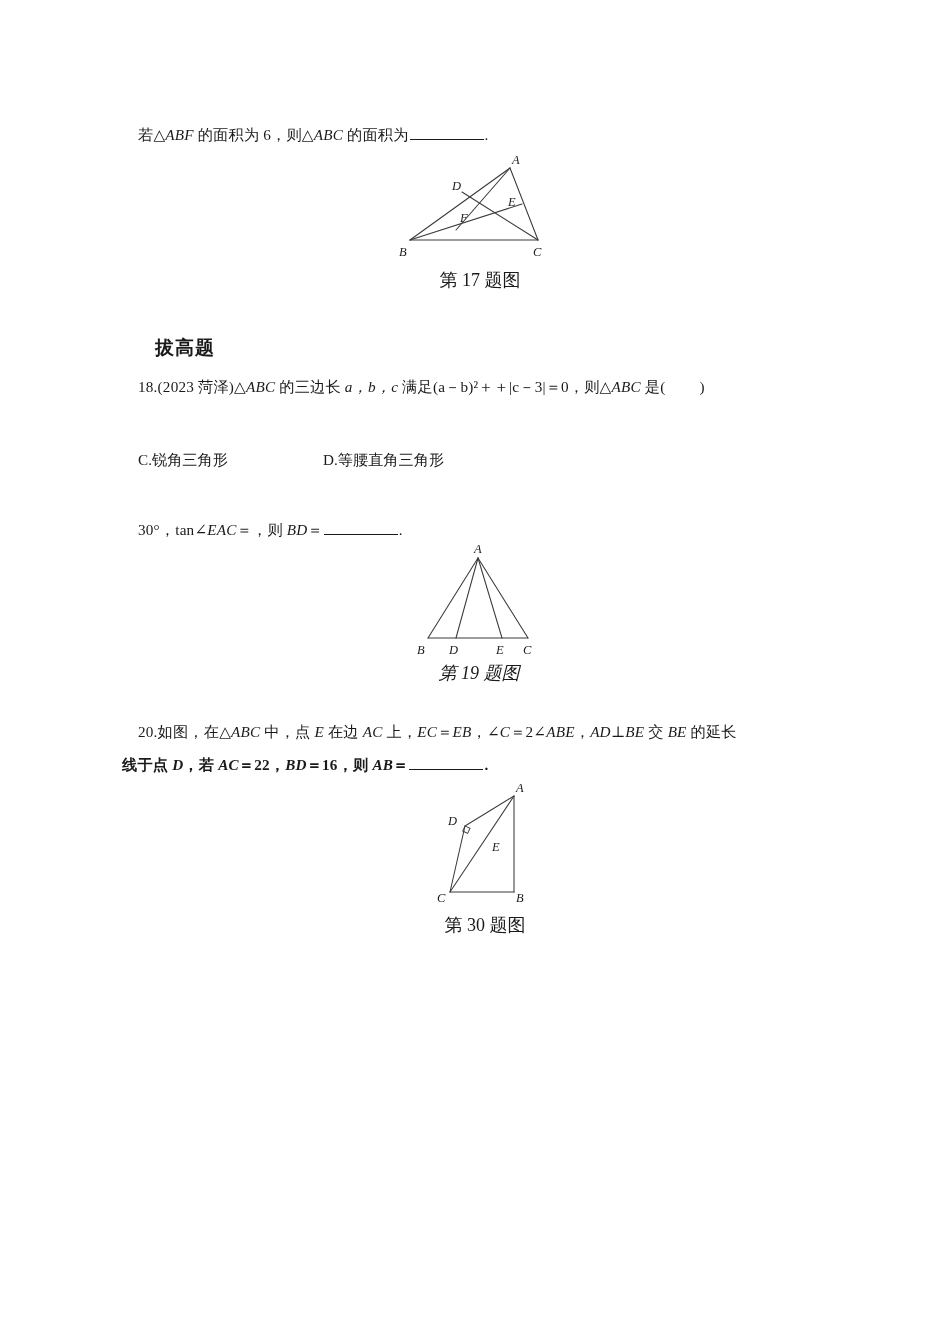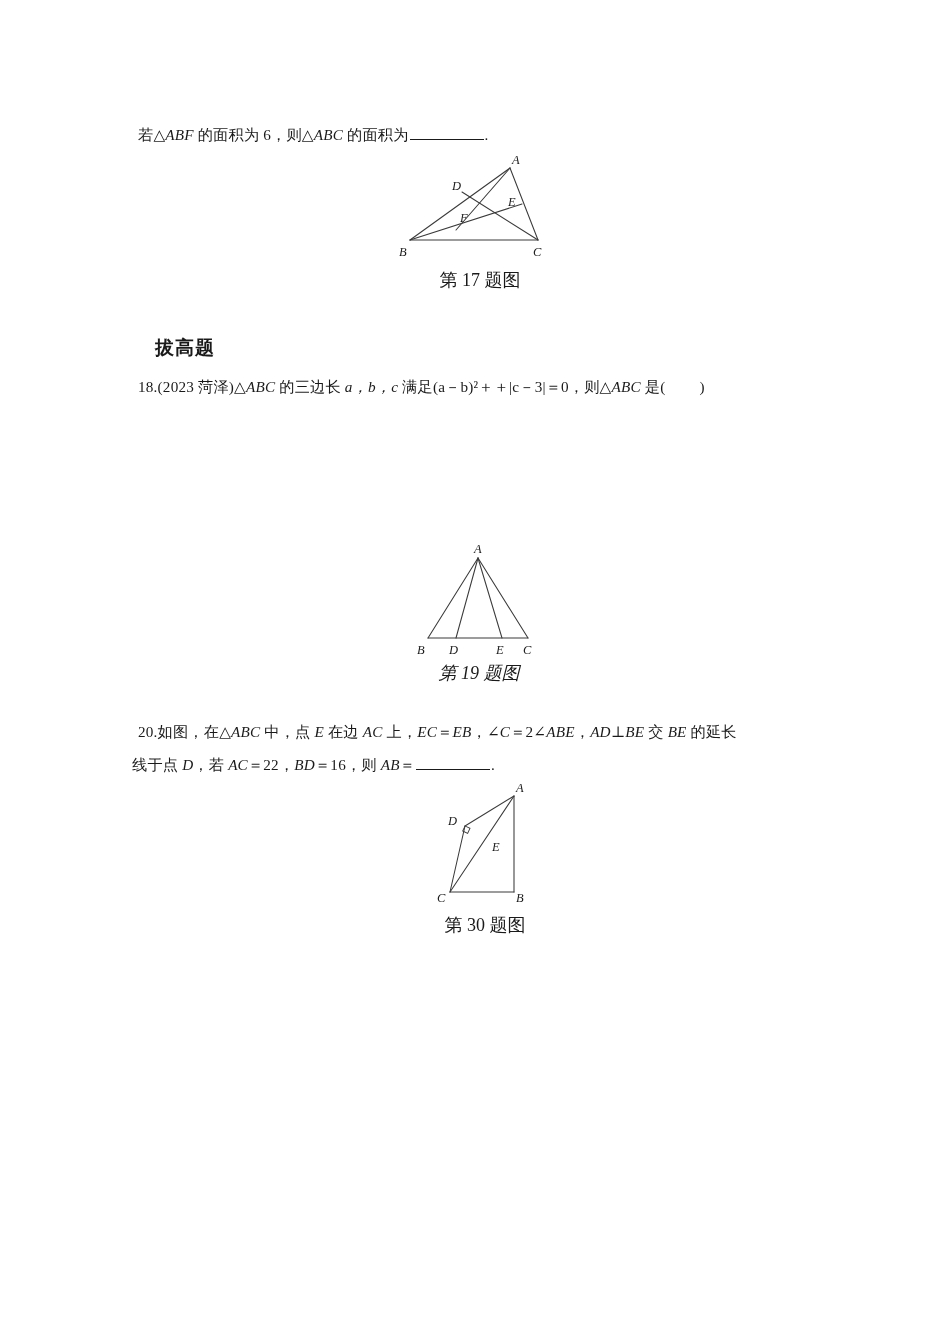--- a/index.html
+++ b/index.html
@@ -96,22 +96,28 @@
 
   <div class="abs fig-caption" style="left:390px; top:268px; width:180px;">第 17 题图</div>
 
   <div class="abs section-title" style="left:138px; top:318px;">拔高题</div>
 
   <div class="abs qline" style="left:138px; top:370px;">
     <span>18.</span><span>(2023 菏泽)</span><span>△</span><span class="mi">ABC</span><span> 的三边长 </span><span class="mi">a，b，c</span><span> 满足</span><span>(a－b)²＋＋|c－3|＝0</span><span>，则△</span><span class="mi">ABC</span><span> 是(</span><span class="gap"></span><span>)</span>
   </div>
 
 
+  <div class="abs opt-row" style="left:138px; top:443px;">
+    <span class="opt-a"><span>C.</span><span>锐角三角形</span></span><span><span>D.</span><span>等腰直角三角形</span></span>
+  </div>
 
 
+  <div class="abs qline" style="left:138px; top:513px;">
+    <span>30°，tan∠</span><span class="mi">EAC</span><span>＝，则 </span><span class="mi">BD</span><span>＝</span><span class="blank"></span><span>.</span>
+  </div>
 
   <div class="abs" style="left:404px; top:538px; width:150px; height:122px;">
     <svg width="150" height="122" viewBox="0 0 150 122">
       <g fill="none" stroke="#3a3a3a" stroke-width="1.05" stroke-linecap="round">
 
         <line x1="24" y1="100" x2="124" y2="100"></line>
         <line x1="74" y1="20" x2="24" y2="100"></line>
         <line x1="74" y1="20" x2="124" y2="100"></line>
         <line x1="74" y1="20" x2="52" y2="100"></line>
         <line x1="74" y1="20" x2="98" y2="100"></line>
@@ -125,21 +131,21 @@
       </g>
     </svg>
   </div>
 
   <div class="abs fig-caption" style="left:404px; top:661px; width:150px;font-style:italic;">第 19 题图</div>
 
   <div class="abs qline" style="left:138px; top:715px;">
     <span>20.</span><span>如图，在△</span><span class="mi">ABC</span><span> 中，点 </span><span class="mi">E</span><span> 在边 </span><span class="mi">AC</span><span> 上，</span><span class="mi">EC</span><span>＝</span><span class="mi">EB</span><span>，∠</span><span class="mi">C</span><span>＝2∠</span><span class="mi">ABE</span><span>，</span><span class="mi">AD</span><span>⊥</span><span class="mi">BE</span><span> 交 </span><span class="mi">BE</span><span> 的延长</span>
   </div>
 
-  <div class="abs qline" style="left:132px; top:748px;">
+  <div class="abs qline" style="left:122px; top:748px;font-weight:bold;">
     <span>线于点 </span><span class="mi">D</span><span>，若 </span><span class="mi">AC</span><span>＝22，</span><span class="mi">BD</span><span>＝16，则 </span><span class="mi">AB</span><span>＝</span><span class="blank"></span><span>.</span>
   </div>
 
   <div class="abs" style="left:420px; top:778px; width:130px; height:126px;">
     <svg width="130" height="126" viewBox="0 0 130 126">
       <g fill="none" stroke="#3a3a3a" stroke-width="1.05" stroke-linecap="round">
 
         <line x1="30" y1="114" x2="94" y2="114"></line>
         <line x1="94" y1="18" x2="94" y2="114"></line>
         <line x1="94" y1="18" x2="45" y2="48"></line>

